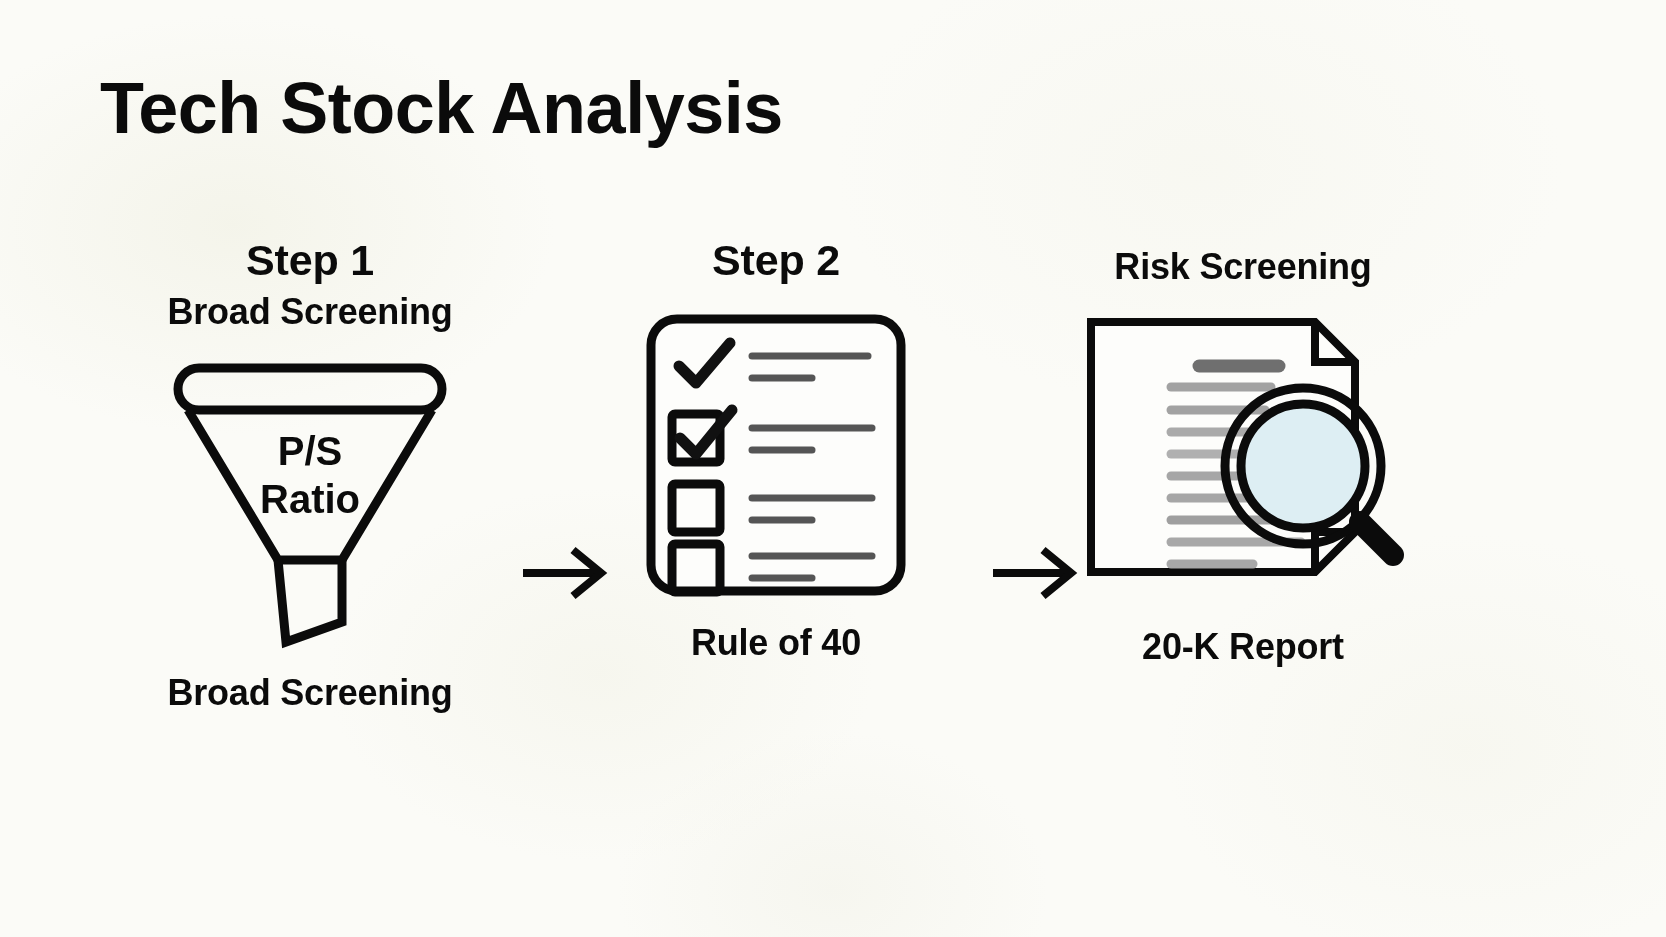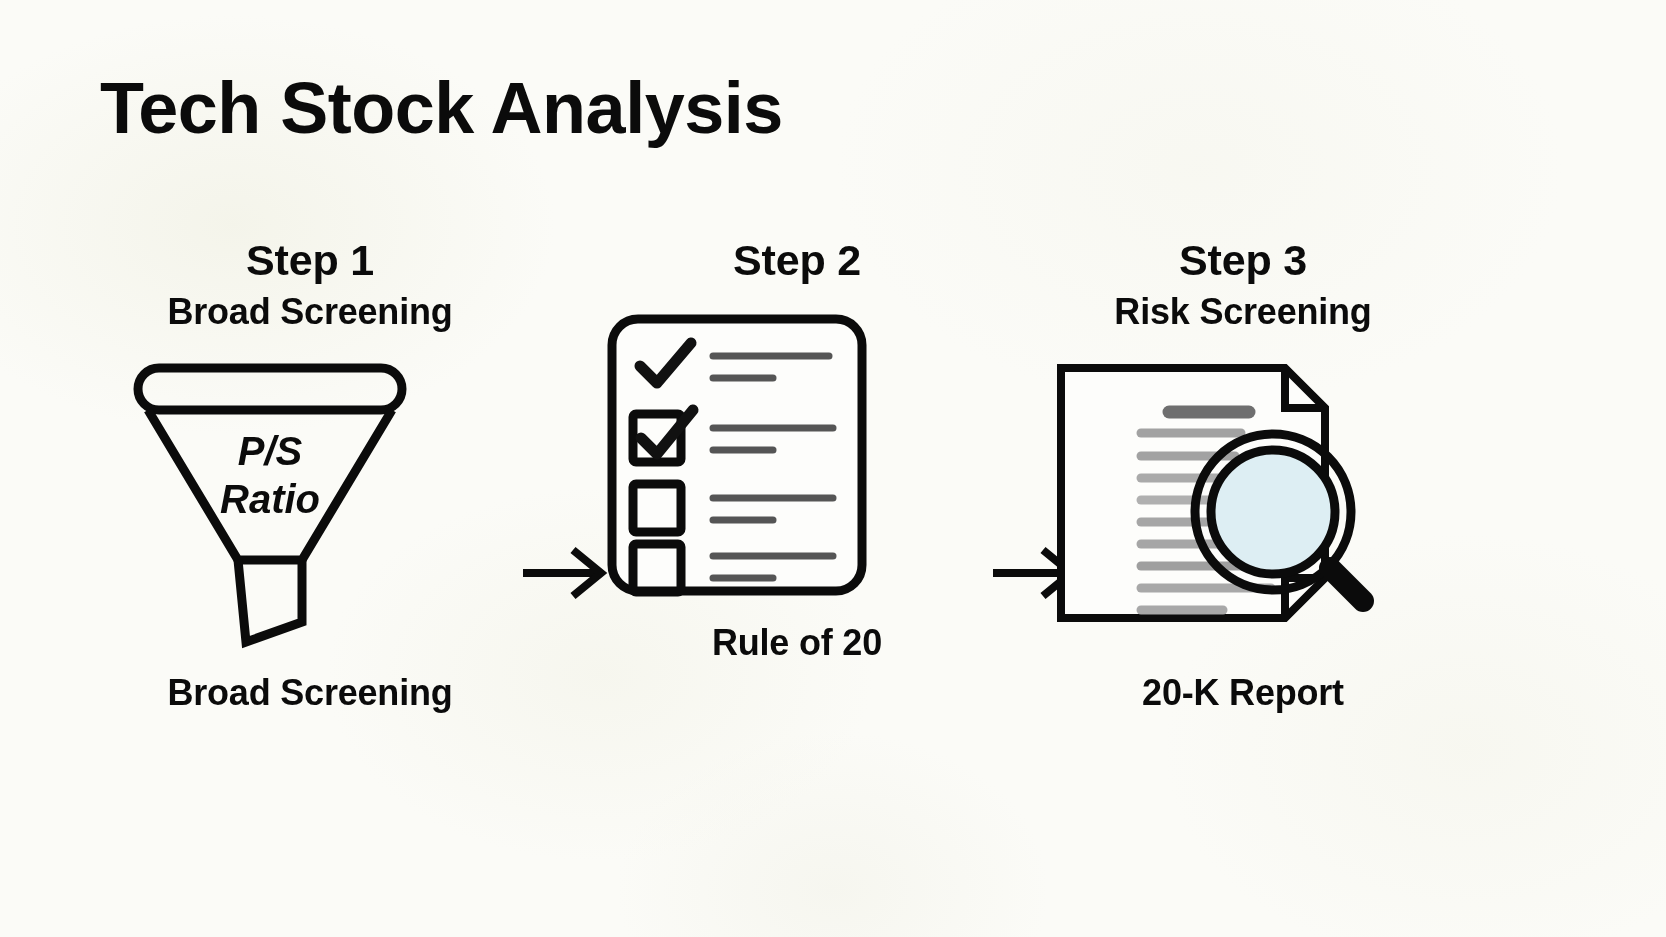--- a/index.html
+++ b/index.html
@@ -52,21 +52,21 @@
     width: 1666px;
     height: 560px;
   }
   .step {
     position: absolute;
     top: 0;
     width: 380px;
     text-align: center;
   }
   .step-1 { left: 120px; }
-  .step-2 { left: 607px; }
+  .step-2 { left: 586px; }
   .step-3 { left: 1053px; }
 
   .step-number {
     font-size: 43px;
     font-weight: 700;
     line-height: 1.05;
     color: #0b0b0b;
     letter-spacing: -0.2px;
   }
   .step-subtitle {
@@ -75,21 +75,21 @@
     line-height: 1.15;
     margin-top: 8px;
     color: #0b0b0b;
     letter-spacing: -0.2px;
   }
   .step-art {
     height: 300px;
     margin-top: 22px;
     display: flex;
     align-items: center;
-    font-style: italic;
+    justify-content: center;
   }
   .step-caption {
     font-size: 36px;
     font-weight: 700;
     color: #0b0b0b;
     margin-top: 18px;
     letter-spacing: -0.2px;
     line-height: 1.1;
   }
 
@@ -161,32 +161,31 @@
           <rect x="26" y="170" width="48" height="48" rx="3" ry="3" fill="none" stroke="#0b0b0b" stroke-width="9"></rect>
           <path d="M 106 184 L 226 184" stroke="#555" stroke-width="7" stroke-linecap="round"></path>
           <path d="M 106 206 L 166 206" stroke="#555" stroke-width="7" stroke-linecap="round"></path>
 
           <rect x="26" y="230" width="48" height="48" rx="3" ry="3" fill="none" stroke="#0b0b0b" stroke-width="9"></rect>
           <path d="M 106 242 L 226 242" stroke="#555" stroke-width="7" stroke-linecap="round"></path>
           <path d="M 106 264 L 166 264" stroke="#555" stroke-width="7" stroke-linecap="round"></path>
         </svg>
       </div>
 
-      <div class="step-caption">Rule of 20</div>
+      <div class="step-caption">Rule of 40</div>
     </div>
 
     <div class="arrow arrow-2">
       <svg width="130" height="70" viewBox="0 0 130 70">
         <path d="M 38 35 L 110 35" stroke="#0b0b0b" stroke-width="8" fill="none"></path>
         <path d="M 88 12 L 116 35 L 88 58" stroke="#0b0b0b" stroke-width="8" fill="none" stroke-linecap="butt" stroke-linejoin="miter"></path>
       </svg>
     </div>
 
     <div class="step step-3">
-      <div class="step-number">Step 3</div>
       <div class="step-subtitle">Risk Screening</div>
 
       <div class="step-art">
         <svg width="320" height="290" viewBox="0 0 320 290">
 
           <path d="M 8 8 L 232 8 L 272 48 L 272 218 L 232 258 L 8 258 Z" fill="#fdfdfb" stroke="#0b0b0b" stroke-width="8" stroke-linejoin="miter"></path>
           <path d="M 232 8 L 232 48 L 272 48" fill="none" stroke="#0b0b0b" stroke-width="8" stroke-linejoin="miter"></path>
           <path d="M 232 258 L 232 218 L 272 218" fill="none" stroke="#0b0b0b" stroke-width="8" stroke-linejoin="miter"></path>
 
           <path d="M 116 52 L 196 52" stroke="#6f6f6f" stroke-width="13" stroke-linecap="round"></path>

